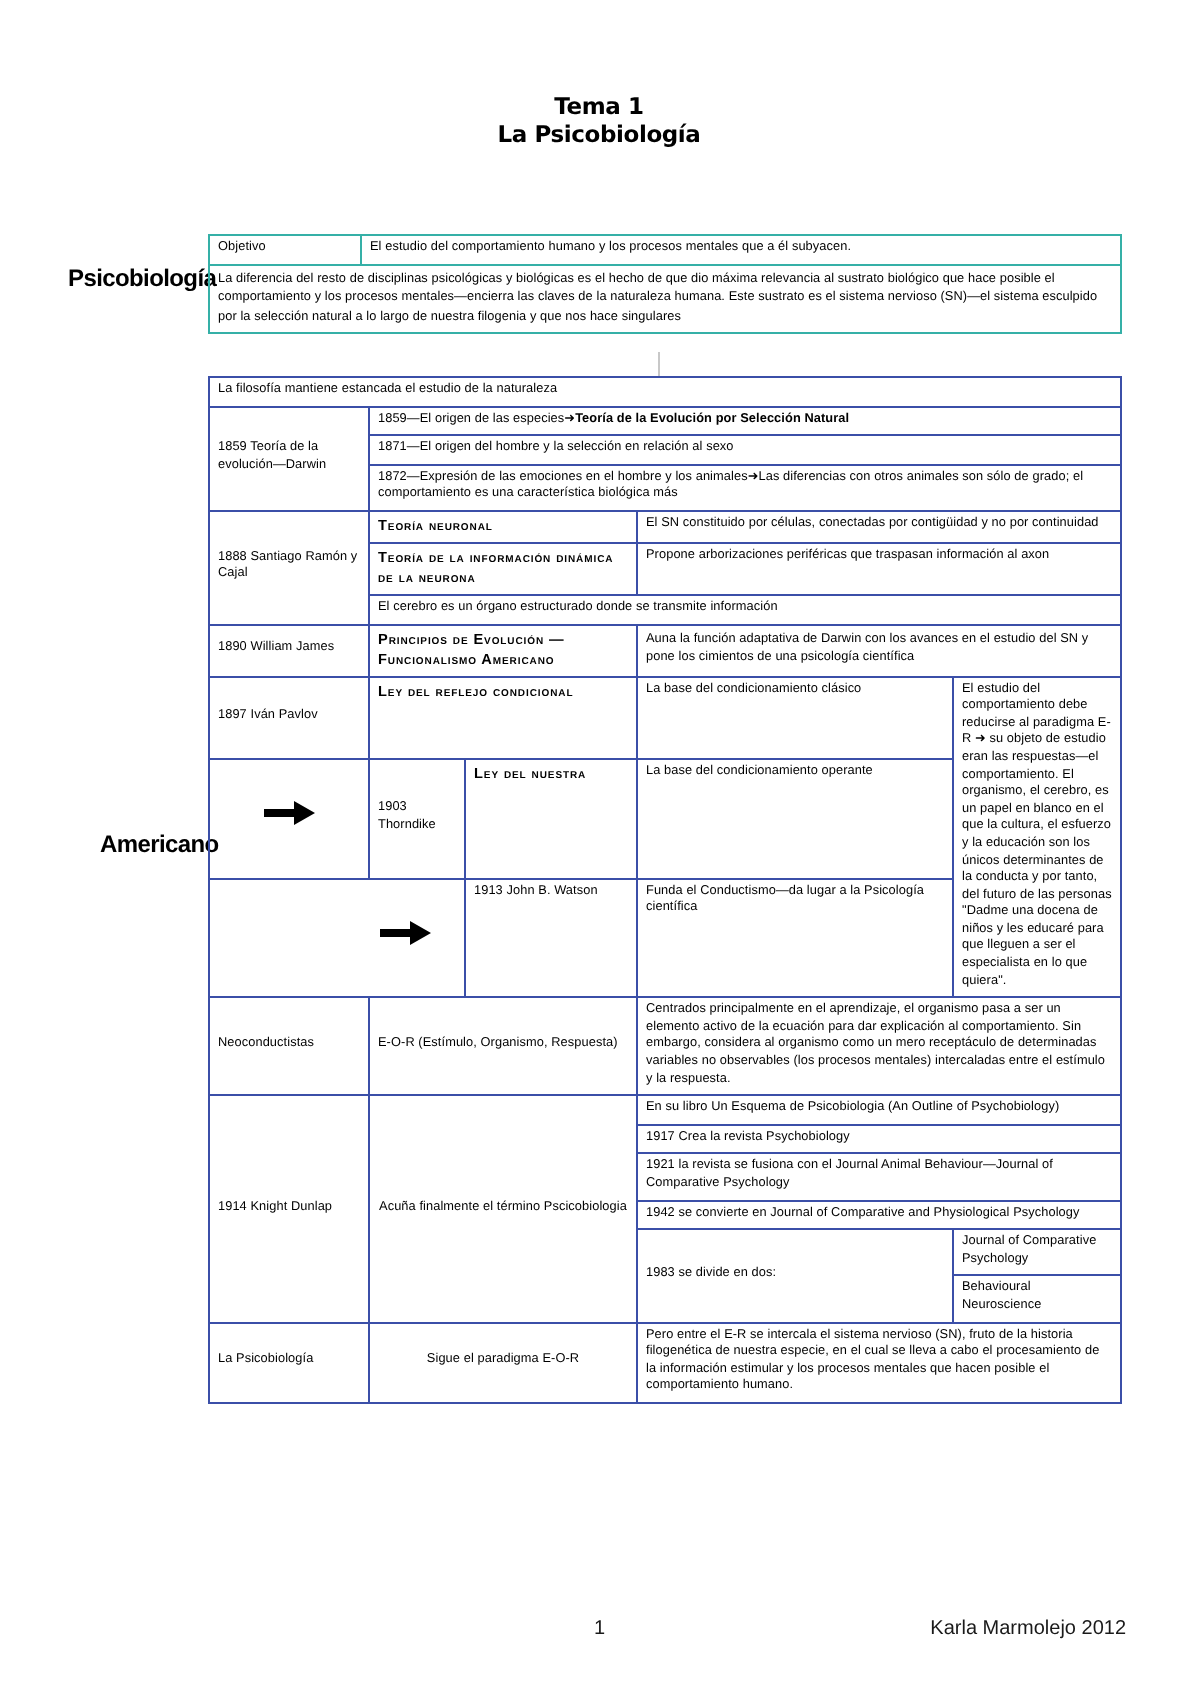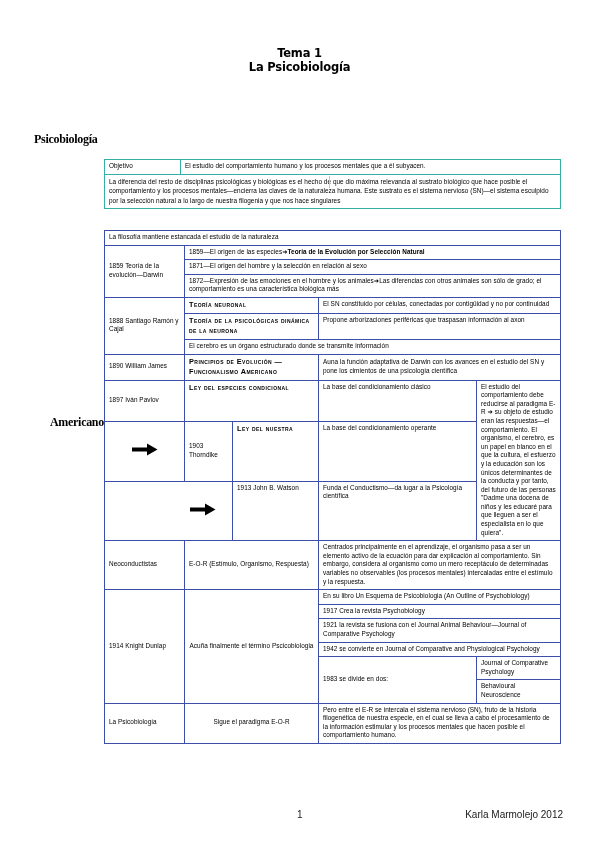--- a/index.html
+++ b/index.html
@@ -26,35 +26,34 @@
     font-family: "DejaVu Sans", sans-serif;
     font-weight: bold;
     font-size: 11.5px;
     line-height: 14px;
     letter-spacing: -0.2px;
   }
 
   
   .side-label {
     position: absolute;
-    font-family: Liberation Serif, serif;
+    font-family: Liberation Sans, sans-serif;
     font-weight: bold;
     font-size: 12px;
     letter-spacing: -0.3px;
     white-space: nowrap;
   }
   #label-psicobiologia { left: 34px; top: 132px; }
   #label-historia      { left: 50px; top: 415px; }
 
   
   table {
     position: absolute;
     border-collapse: collapse;
     table-layout: fixed;
-    margin-top: 42px;
   }
   td {
     vertical-align: top;
     padding: 2px 4px 3px 4px;
     font-size: 6.4px;
     line-height: 8.6px;
     letter-spacing: 0.05px;
   }
 
   
@@ -182,36 +181,36 @@
     <tr>
       <td colspan="5"><span>1872—Expresión de las emociones en el hombre y los animales</span><span>➜</span><span>Las diferencias con otros animales son sólo de grado; el comportamiento es una característica biológica más</span></td>
     </tr>
 
     <tr>
       <td colspan="2" rowspan="3" class="mid">1888 Santiago Ramón y Cajal</td>
       <td colspan="2" class="sc">Teoría neuronal</td>
       <td colspan="3">El SN constituido por células, conectadas por contigüidad y no por continuidad</td>
     </tr>
     <tr>
-      <td colspan="2" class="sc">Teoría de la psicológicas dinámica de la neurona</td>
+      <td colspan="2" class="sc">Teoría de la información dinámica de la neurona</td>
       <td colspan="3">Propone arborizaciones periféricas que traspasan información al axon</td>
     </tr>
     <tr>
       <td colspan="5">El cerebro es un órgano estructurado donde se transmite información</td>
     </tr>
 
     <tr>
       <td colspan="2" class="mid">1890 William James</td>
       <td colspan="2" class="sc">Principios de Evolución —Funcionalismo Americano</td>
       <td colspan="3" class="mid">Auna la función adaptativa de Darwin con los avances en el estudio del SN y pone los cimientos de una psicología científica</td>
     </tr>
 
     <tr>
       <td colspan="2" class="mid">1897 Iván Pavlov</td>
-      <td colspan="2" class="sc">Ley del especies condicional</td>
+      <td colspan="2" class="sc">Ley del reflejo condicional</td>
       <td colspan="2">La base del condicionamiento clásico</td>
       <td rowspan="3">El estudio del comportamiento debe reducirse al paradigma E-R ➜ su objeto de estudio eran las respuestas—el comportamiento.  El organismo, el cerebro, es un papel en blanco en el que la cultura, el esfuerzo y la educación son los únicos determinantes de la conducta y por tanto, del futuro de las personas "Dadme una docena de niños y les educaré para que lleguen a ser el especialista en lo que quiera".</td>
     </tr>
 
     <tr>
       <td colspan="2" class="arrow-cell">
         <span class="arrow-icon">
           <svg width="26" height="13" viewBox="0 0 26 13" aria-hidden="true">
             <path d="M0 4.5 H15 V0.5 L25.5 6.5 L15 12.5 V8.5 H0 Z" fill="#000"></path>
           </svg>

